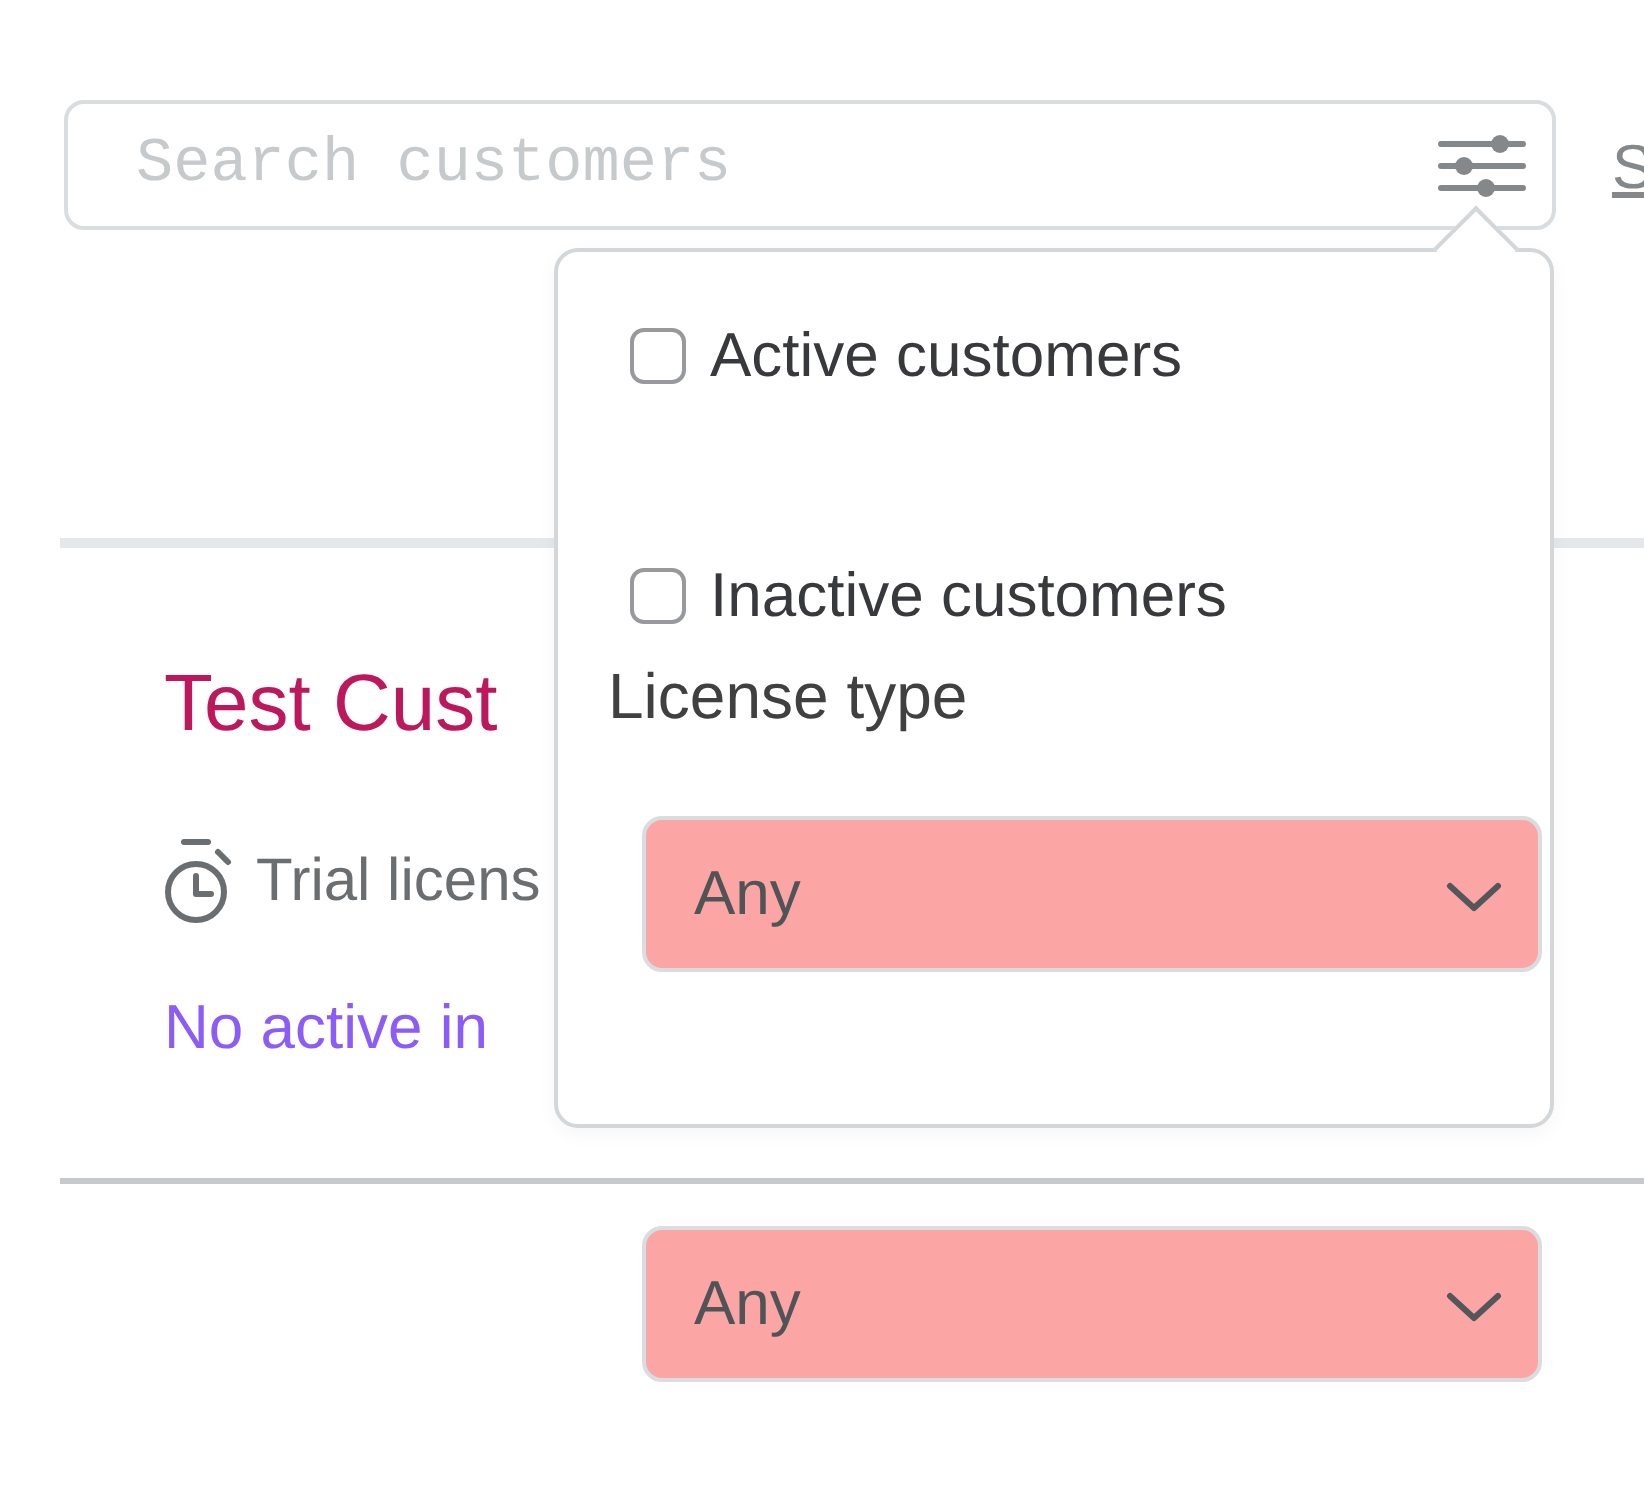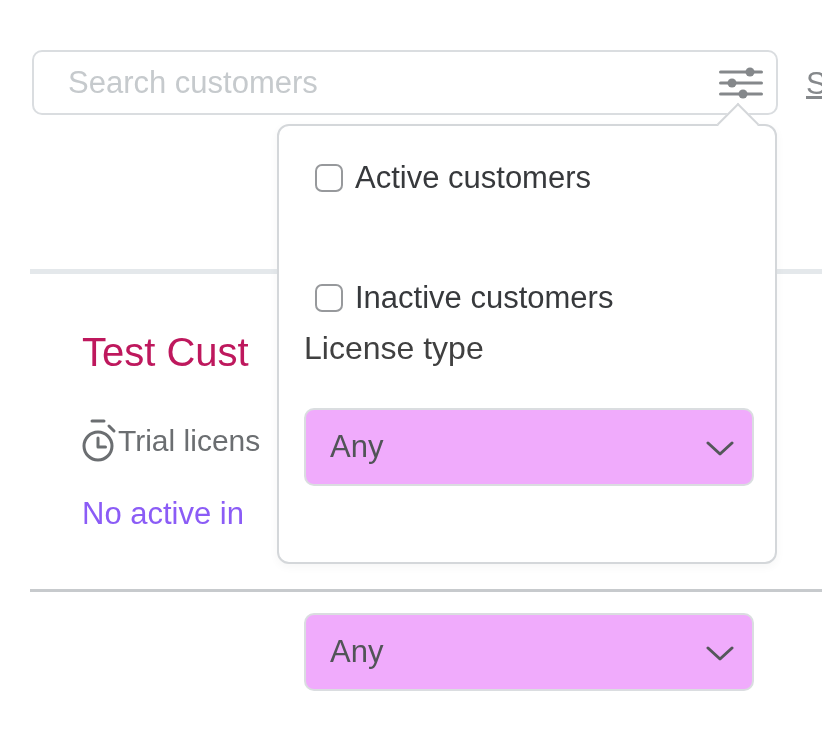--- a/index.html
+++ b/index.html
@@ -12,37 +12,37 @@
   .divider-a { position:absolute; left:30px; top:269px; width:792px; height:5px; background:#e4e8eb; z-index:0; }
   .divider-b { position:absolute; left:30px; top:589px; width:792px; height:3px; background:#c7cacd; z-index:0; }
 
   
   .customer-name {
     position:absolute; left:82px; top:330px; z-index:1;
     font-size:40px; font-weight:400; color:#be185d; white-space:nowrap;
   }
   .license-row {
     position:absolute; left:79px; top:417px; height:48px; z-index:1;
-    display:flex; align-items:center; gap:1px;
+    display:flex; align-items:center; gap:11px;
     font-size:30px; color:#6b6e71; white-space:nowrap;
   }
   .install-text {
     position:absolute; left:82px; top:496px; z-index:1;
     font-size:31px; color:#8b5cf6; white-space:nowrap;
   }
 
   
   .search-box {
     position:absolute; left:32px; top:50px; width:746px; height:65px; z-index:2;
     background:#fff; border:2px solid #dadde0; border-radius:10px;
     display:flex; align-items:center;
   }
   .search-box input {
     flex:1; height:100%; border:none; outline:none; background:transparent;
-    padding:0 10px 0 34px; font-family:Liberation Sans, sans-serif;
+    padding:0 10px 0 34px; font-family:Liberation Mono, monospace;
     font-size:31px; color:#43464a;
   }
   .search-box input::placeholder { color:#c6cacd; opacity:1; }
   .filter-button {
     width:64px; height:100%; border:none; background:none; cursor:pointer;
     display:flex; align-items:center; justify-content:center; padding-right:6px;
   }
   .partial-link {
     position:absolute; left:806px; top:66px; z-index:1;
     font-size:31px; color:#85888b; text-decoration:underline; cursor:pointer; white-space:nowrap;
@@ -64,22 +64,22 @@
   .check-row.row-1 { top:115px;margin-top:39px; }
   .check-row input[type="checkbox"] {
     appearance:none; -webkit-appearance:none; width:28px; height:28px; flex:0 0 28px;
     border:2px solid #97999c; border-radius:7px; background:#fff; margin:0; cursor:pointer;
   }
   .check-row .check-label { font-size:31px; color:#37393c; white-space:nowrap; }
   .field-label { position:absolute; left:25px; font-size:32px; color:#404040; white-space:nowrap; }
   .field-label.lbl-0 { top:204px; }
   .field-label.lbl-1 { top:411px; }
   .select {
-    position:absolute; left:25px; width:450px; height:78px;
-    border:2px solid #dadde0; border-radius:10px; background:#f0abfc; cursor:pointer;
+    position:absolute; left:42px; width:450px; height:78px;
+    border:2px solid #dadde0; border-radius:10px; background:#fca5a5; cursor:pointer;
     display:flex; align-items:center; justify-content:space-between;
     padding:0 18px 0 24px; font-size:31px; color:#515457;
   }
   .select.sel-0 { top:282px; }
   .select.sel-1 { top:487px; }
   .select .chevron { flex:0 0 auto; margin-top:4px; }
 </style>
 </head>
 <body>
 

